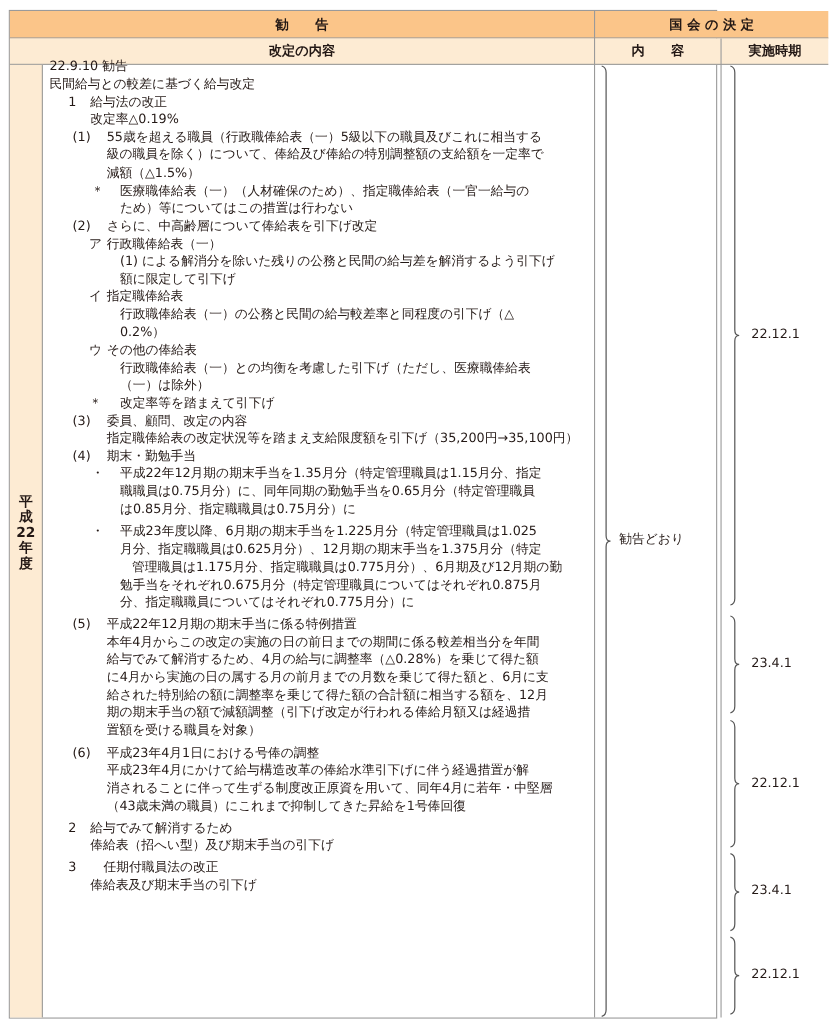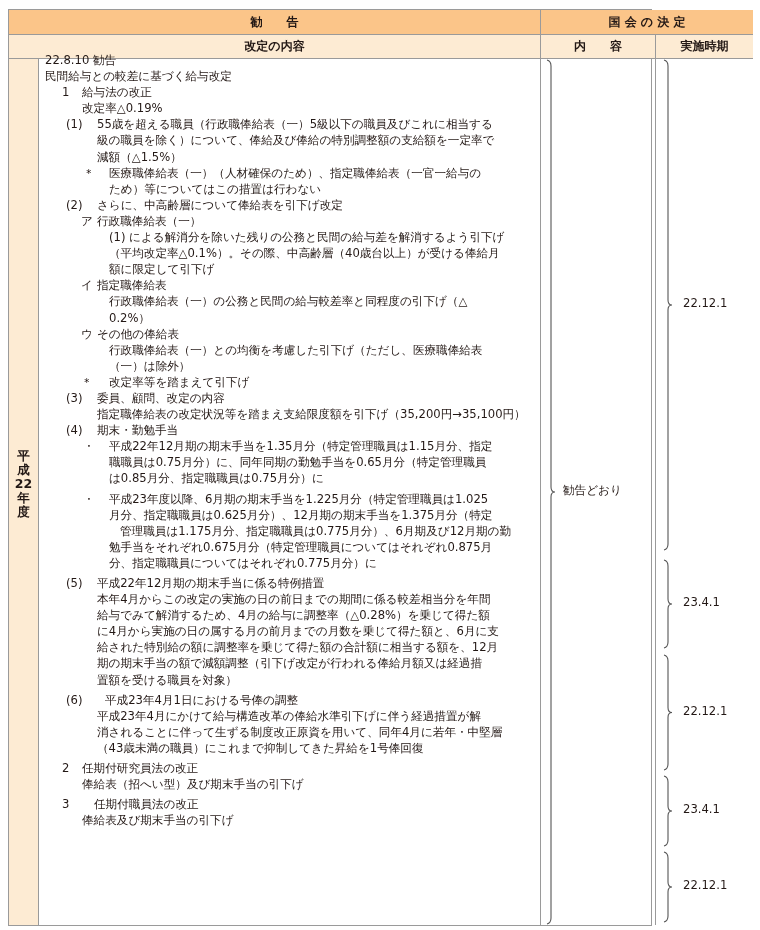--- a/index.html
+++ b/index.html
@@ -48,33 +48,32 @@
       <div>平</div>
       <div>成</div>
       <div>22</div>
       <div>年</div>
       <div>度</div>
     </div>
   </div>
 </div>
 
 <div class="content" id="content">
-    <div class="ln"><span style="position: relative; left: 7px;">22.8.10 勧告</span></div>
+    <div class="ln"><span style="position: relative; left: 7px;">22.9.10 勧告</span></div>
     <div class="ln"><span style="position: relative; left: 7px;">民間給与との較差に基づく給与改定</span></div>
     <div class="ln"><span style="position: absolute; left: 24px;">1</span><span style="position: relative; left: 44px;">給与法の改正</span></div>
     <div class="ln"><span style="position: relative; left: 44px;">改定率△0.19%</span></div>
     <div class="ln"><span style="position: absolute; left: 28px;">(1)</span><span style="position: relative; left: 59px;">55歳を超える職員（行政職俸給表（一）5級以下の職員及びこれに相当する</span></div>
     <div class="ln"><span style="position: relative; left: 59px;">級の職員を除く）について、俸給及び俸給の特別調整額の支給額を一定率で</span></div>
     <div class="ln"><span style="position: relative; left: 59px;">減額（△1.5%）</span></div>
     <div class="ln"><span style="position: absolute; left: 45px;">＊</span><span style="position: relative; left: 71px;">医療職俸給表（一）（人材確保のため）、指定職俸給表（一官一給与の</span></div>
     <div class="ln"><span style="position: relative; left: 71px;">ため）等についてはこの措置は行わない</span></div>
     <div class="ln"><span style="position: absolute; left: 28px;">(2)</span><span style="position: relative; left: 59px;">さらに、中高齢層について俸給表を引下げ改定</span></div>
     <div class="ln"><span style="position: absolute; left: 43px;">ア</span><span style="position: relative; left: 59px;">行政職俸給表（一）</span></div>
     <div class="ln"><span style="position: relative; left: 71px;">(1) による解消分を除いた残りの公務と民間の給与差を解消するよう引下げ</span></div>
-    <div class="ln"><span style="position: relative; left: 71px;">（平均改定率△0.1%）。その際、中高齢層（40歳台以上）が受ける俸給月</span></div>
     <div class="ln"><span style="position: relative; left: 71px;">額に限定して引下げ</span></div>
     <div class="ln"><span style="position: absolute; left: 43px;">イ</span><span style="position: relative; left: 59px;">指定職俸給表</span></div>
     <div class="ln"><span style="position: relative; left: 71px;">行政職俸給表（一）の公務と民間の給与較差率と同程度の引下げ（△</span></div>
     <div class="ln"><span style="position: relative; left: 71px;">0.2%）</span></div>
     <div class="ln"><span style="position: absolute; left: 43px;">ウ</span><span style="position: relative; left: 59px;">その他の俸給表</span></div>
     <div class="ln"><span style="position: relative; left: 71px;">行政職俸給表（一）との均衡を考慮した引下げ（ただし、医療職俸給表</span></div>
     <div class="ln"><span style="position: relative; left: 71px;">（一）は除外）</span></div>
     <div class="ln"><span style="position: absolute; left: 43px;">＊</span></div>
     <div class="ln"><span style="position: relative; left: 71px;">改定率等を踏まえて引下げ</span></div>
     <div class="ln"><span style="position: absolute; left: 28px;">(3)</span><span style="position: relative; left: 59px;">委員、顧問、改定の内容</span></div>
@@ -91,26 +90,26 @@
     <div class="ln"><span style="position: relative; left: 71px;">分、指定職職員についてはそれぞれ0.775月分）に</span></div>
     <div class="gap"></div>
     <div class="ln"><span style="position: absolute; left: 28px;">(5)</span><span style="position: relative; left: 59px;">平成22年12月期の期末手当に係る特例措置</span></div>
     <div class="ln"><span style="position: relative; left: 59px;">本年4月からこの改定の実施の日の前日までの期間に係る較差相当分を年間</span></div>
     <div class="ln"><span style="position: relative; left: 59px;">給与でみて解消するため、4月の給与に調整率（△0.28%）を乗じて得た額</span></div>
     <div class="ln"><span style="position: relative; left: 59px;">に4月から実施の日の属する月の前月までの月数を乗じて得た額と、6月に支</span></div>
     <div class="ln"><span style="position: relative; left: 59px;">給された特別給の額に調整率を乗じて得た額の合計額に相当する額を、12月</span></div>
     <div class="ln"><span style="position: relative; left: 59px;">期の期末手当の額で減額調整（引下げ改定が行われる俸給月額又は経過措</span></div>
     <div class="ln"><span style="position: relative; left: 59px;">置額を受ける職員を対象）</span></div>
     <div class="gap"></div>
-    <div class="ln"><span style="position: absolute; left: 28px;">(6)</span><span style="position: relative; left: 59px; margin-left: 8px;">平成23年4月1日における号俸の調整</span></div>
+    <div class="ln"><span style="position: absolute; left: 28px;">(6)</span><span style="position: relative; left: 59px;">平成23年4月1日における号俸の調整</span></div>
     <div class="ln"><span style="position: relative; left: 59px;">平成23年4月にかけて給与構造改革の俸給水準引下げに伴う経過措置が解</span></div>
     <div class="ln"><span style="position: relative; left: 59px;">消されることに伴って生ずる制度改正原資を用いて、同年4月に若年・中堅層</span></div>
     <div class="ln"><span style="position: relative; left: 59px;">（43歳未満の職員）にこれまで抑制してきた昇給を1号俸回復</span></div>
     <div class="gap"></div>
-    <div class="ln"><span style="position: absolute; left: 24px;">2</span><span style="position: relative; left: 44px;">任期付研究員法の改正</span></div>
+    <div class="ln"><span style="position: absolute; left: 24px;">2</span><span style="position: relative; left: 44px;">給与でみて解消するため</span></div>
     <div class="ln"><span style="position: relative; left: 44px;">俸給表（招へい型）及び期末手当の引下げ</span></div>
     <div class="gap"></div>
     <div class="ln"><span style="position: absolute; left: 24px;">3</span><span style="position: relative; left: 56px;">任期付職員法の改正</span></div>
     <div class="ln"><span style="position: relative; left: 44px;">俸給表及び期末手当の引下げ</span></div>
   </div>
 
 <div id="decision-layer">
     <div class="brace" style="left: 546px; top: 60px;">
       <svg width="10" height="864" viewBox="0 0 10 864">
         <path d="M1,0 Q5,1 5,6 L5,427 Q5,432 9,432 Q5,432 5,437 L5,858 Q5,863 1,864" fill="none" stroke="#555" stroke-width="1.1"></path>

